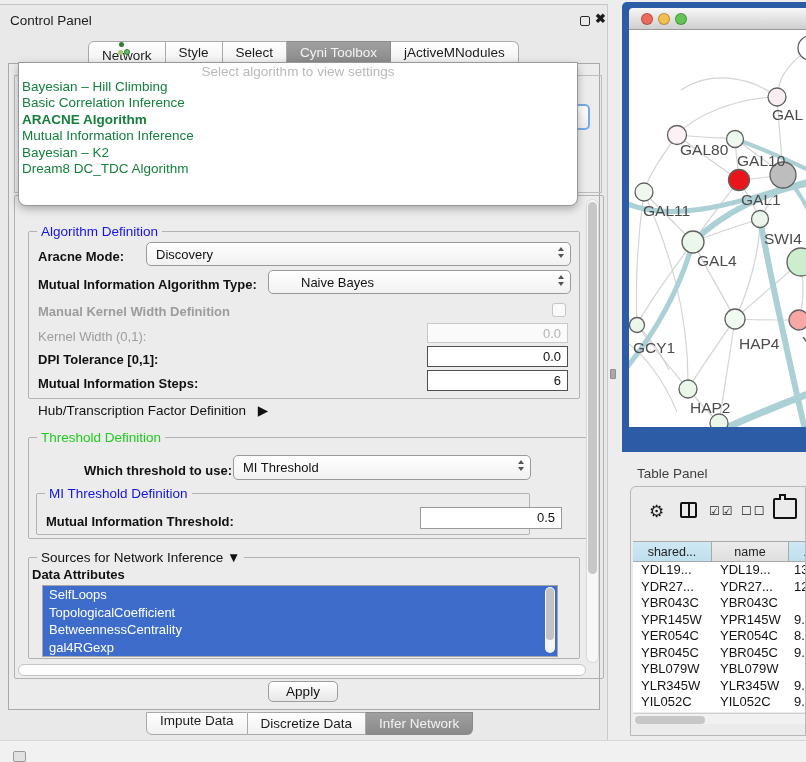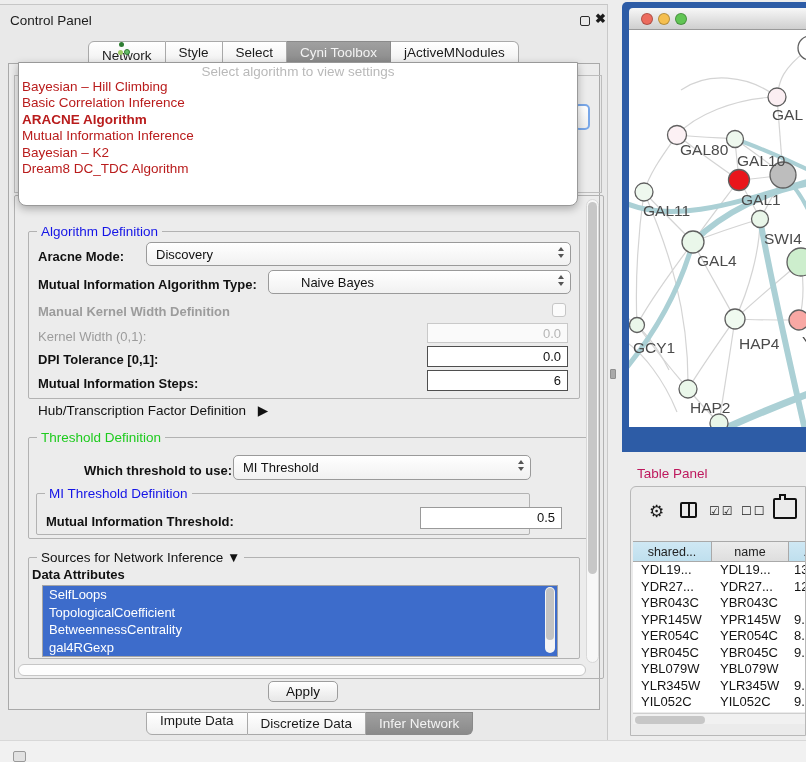--- a/index.html
+++ b/index.html
@@ -25,21 +25,21 @@
   .content-frame { position:absolute; left:8px; top:58px; width:592px; height:647px; background:#ececec; border:1px solid #a9a9a9; }
 
   
   .hidden-group { position:absolute; left:14px; top:70px; width:588px; height:118px; border:1px solid #bdbdbd; z-index:1; }
   .hidden-combo { position:absolute; left:42px; top:156px; width:516px; height:30px; border:1px solid #9b9b9b; border-radius:7px; background:#fff; z-index:1; font-size:13.5px; color:#b8b8b8; padding:8px 0 0 12px; }
   .hidden-combo-btn { position:absolute; left:574px; top:99px; width:16px; height:26px; border:2px solid #79a7e8; border-radius:5px; background:linear-gradient(#fff,#eee); z-index:1; }
 
   
   .popup { position:absolute; left:18px; top:57px; width:560px; height:144px; background:#fff; border:1px solid #999; border-radius:0 0 8px 8px; box-shadow:0 3px 9px rgba(0,0,0,.28); z-index:5; overflow:hidden; }
   .popup .placeholder { text-align:center; color:#b9b9b9; font-size:13.5px; line-height:15px; padding-top:1px; }
-  .popup .item { font-size:13.5px; color:#b91c1c; line-height:16.4px; padding-left:3px; }
+  .popup .item { font-size:13.5px; color:#15803d; line-height:16.4px; padding-left:3px; }
   .popup .item.bold { font-weight:bold; }
 
   
   .group { position:absolute; border:1px solid #b2b2b2; border-radius:2px; }
   .legend { position:absolute; top:-8px; left:8px; background:#ececec; padding:0 4px; font-size:13.5px; color:#111; white-space:nowrap; }
   .legend.blue { color:#1414e6; }
   .legend.green { color:#1ecb1e; }
 
   .flabel { position:absolute; font-size:13px; color:#111; font-weight:bold; white-space:nowrap; }
   .flabel.gray { color:#9c9c9c; }
@@ -73,21 +73,21 @@
   .arrow-right { display:inline-block; margin-left:8px; color:#111; }
 
   
   .divider-grip { position:absolute; left:610px; top:369px; width:6px; height:10px; background:#a9a9a9; border:1px solid #8f8f8f; border-radius:1px; }
   .net-frame { position:absolute; left:622px; top:2px; width:184px; height:450px; background:#2d5ca6; border-radius:5px 0 0 0; }
   .net-titlebar { position:absolute; left:7px; top:6px; width:177px; height:22px; background:linear-gradient(#f7f7f7,#cfcfcf); border-bottom:1px solid #9a9a9a; border-radius:4px 0 0 0; }
   .tlight { position:absolute; top:5px; width:12px; height:12px; border-radius:50%; }
   .net-canvas { position:absolute; left:7px; top:28px; width:177px; height:397px; background:#fff; overflow:hidden; }
 
   
-  .tp-title { position:absolute; left:637px; top:466px; font-size:13.5px; color:#be185d; }
+  .tp-title { position:absolute; left:637px; top:466px; font-size:13.5px; color:#404040; }
   .table-panel { position:absolute; left:630px; top:486px; width:176px; height:250px; background:#ebebeb; border:1px solid #b8b8b8; border-radius:6px 0 0 0; overflow:hidden; }
   .tp-toolbar { position:absolute; left:0; top:0; width:176px; height:54px; }
   .gear { position:absolute; left:18px; top:14px; font-size:17px; color:#1a1a1a; }
   .pane-icon { position:absolute; left:49px; top:15px; width:17px; height:16px; border:2px solid #111; border-radius:2px; }
   .pane-icon i { position:absolute; left:5.5px; top:0; width:2px; height:12px; background:#111; }
   .cb-pair { position:absolute; top:17px; font-size:12px; color:#1a1a1a; letter-spacing:2px; }
   .doc-icon { position:absolute; left:142px; top:11px; width:24px; height:21px; border:2.5px solid #111; border-radius:2px; }
   .doc-icon i { position:absolute; left:4px; top:-6px; width:7px; height:6px; background:#ebebeb; border:2.5px solid #111; border-bottom:none; }
   .tp-header { position:absolute; left:2px; top:54px; width:200px; height:21px; display:flex; border-top:1px solid #a9a9a9; border-bottom:1px solid #a9a9a9; }
   .tp-header .hcell { height:100%; border-right:1px solid #a9a9a9; font-size:12.5px; color:#222; text-align:center; line-height:20px; background:linear-gradient(#ececec,#dedede); overflow:hidden; }

